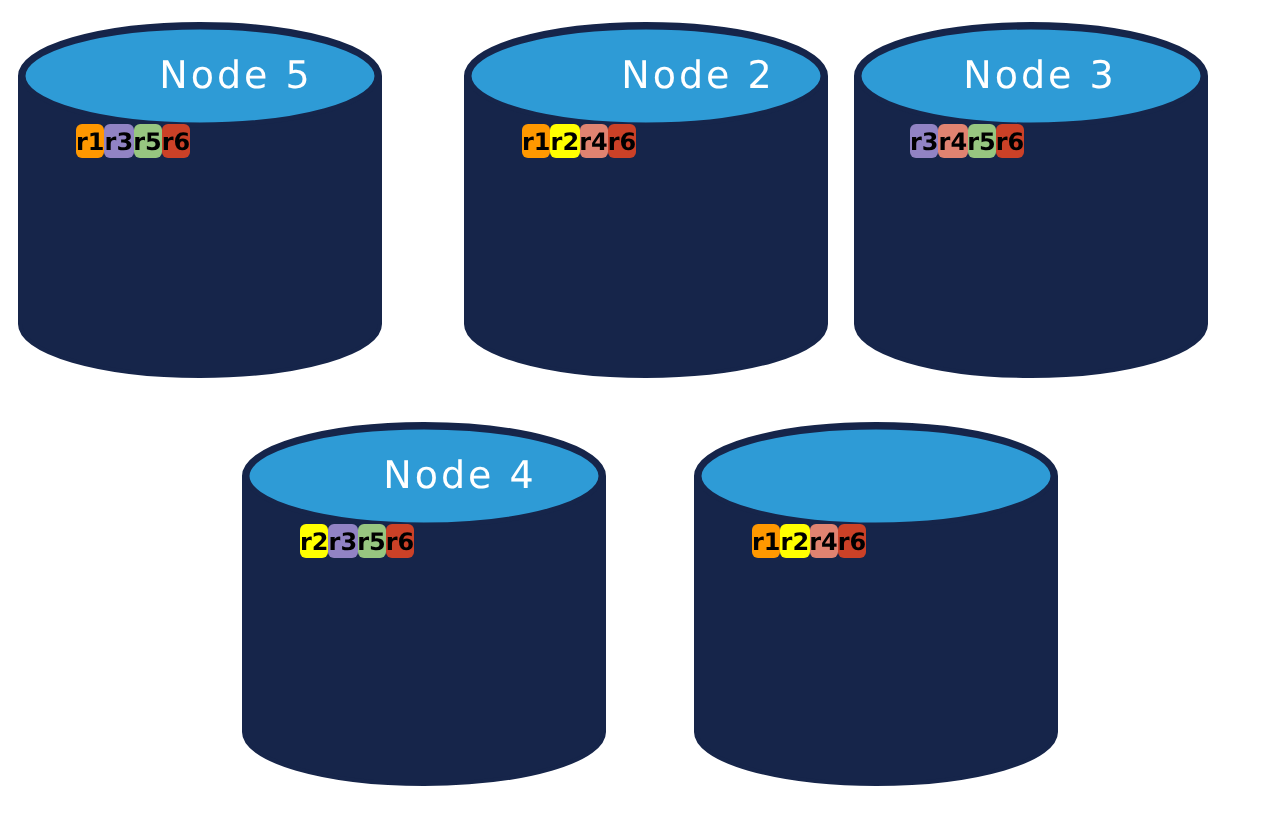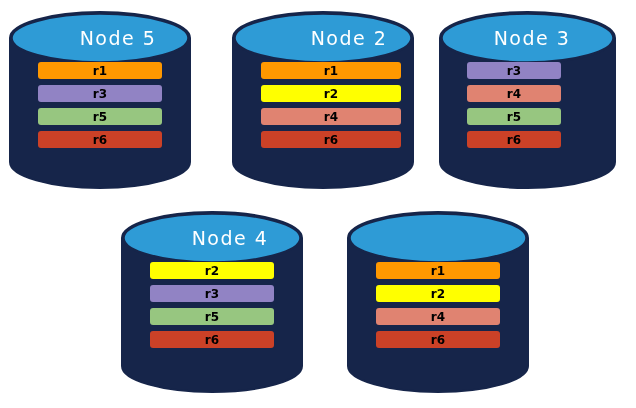--- a/index.html
+++ b/index.html
@@ -35,21 +35,21 @@
     letter-spacing: 1.5px;
     font-family: "DejaVu Sans", "Liberation Sans", sans-serif;
     white-space: nowrap;
     pointer-events: none;
   }
   .replica-stack {
     position: absolute;
     left: 0;
     width: 100%;
     display: flex;
-    flex-direction: column;
+    flex-direction: row;
     box-sizing: border-box;
   }
   .replica {
     position: relative;
     height: 17px;
     border-radius: 3px;
     margin-bottom: 6px;
     display: flex;
     align-items: center;
     justify-content: center;
@@ -106,21 +106,21 @@
           <span class="replica-label" style="color: rgb(0, 0, 0);">r2</span>
         </div>
         <div class="replica" style="background: rgb(224, 131, 113);">
           <span class="replica-label" style="color: rgb(0, 0, 0);">r4</span>
         </div>
         <div class="replica" style="background: rgb(203, 65, 39);">
           <span class="replica-label" style="color: rgb(0, 0, 0);">r6</span>
         </div>
       </div>
     </div>
-    <div class="node" style="left: 440px; top: 12px; width: 148px; height: 176px;">
+    <div class="node" style="left: 428px; top: 12px; width: 148px; height: 176px;">
       <svg class="node-svg" width="175" height="176" viewBox="0 0 175 176">
         <path d="M 0,26 L 0,150 A 87.5,26 0 0 0 175,150 L 175,26 A 87.5,26 0 0 0 0,26 Z" fill="#16254A" stroke="#16254A" stroke-width="2"></path>
         <ellipse cx="87.5" cy="26" rx="86" ry="24.5" fill="#2E9BD6" stroke="#16254A" stroke-width="2.5"></ellipse>
       </svg>
       <div class="node-title" style="top: 15px; color: rgb(255, 255, 255); padding-left: 18px;">Node 3</div>
       <div class="replica-stack" style="top: 50px; padding-left: 27px; padding-right: 27px;">
         <div class="replica" style="background: rgb(145, 131, 196);">
           <span class="replica-label" style="color: rgb(0, 0, 0);">r3</span>
         </div>
         <div class="replica" style="background: rgb(224, 131, 113);">

